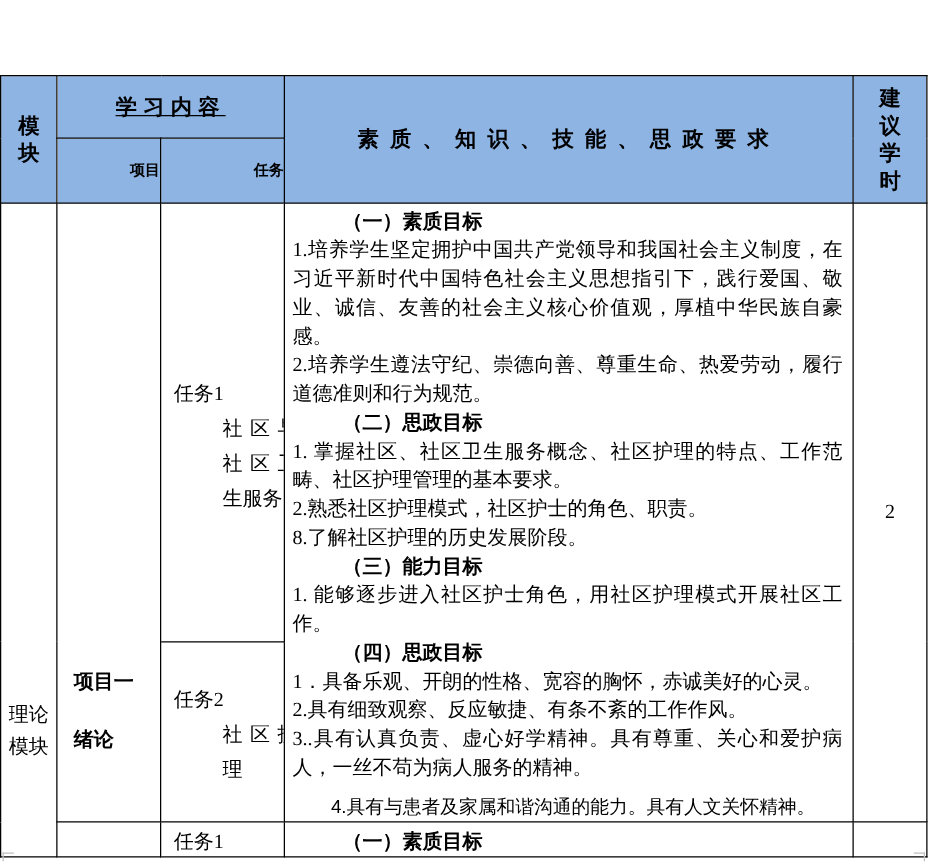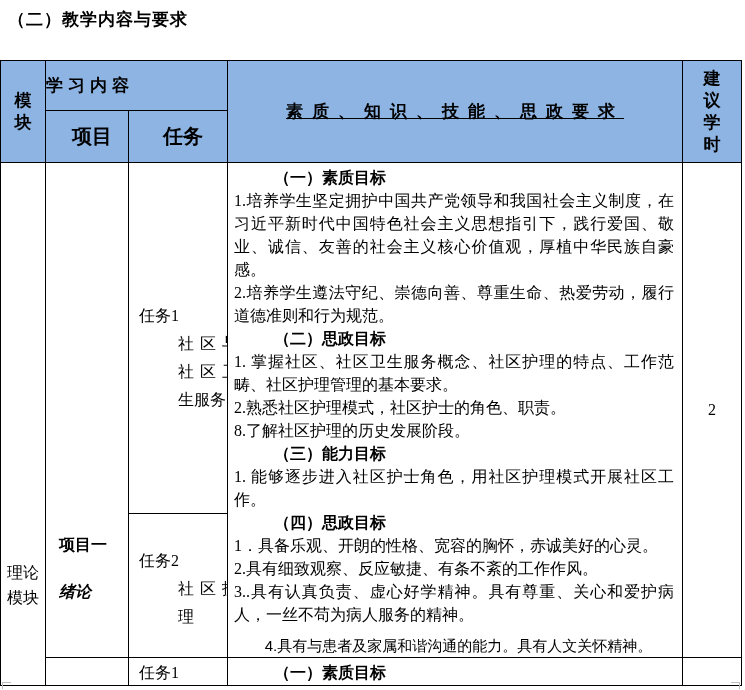--- a/index.html
+++ b/index.html
@@ -40,35 +40,35 @@
     font-weight: bold;
     font-size: 17px;
   }
   .v-stack {
     width: 20px;
     margin: 0 auto;
     word-break: break-all;
     line-height: 22px;
     text-align: center;
   }
-  .th-learning { text-align: left; letter-spacing: 5px; }
-  .th-sub { text-align: center; padding-left: 10px; font-size: 20px; }
-  .th-req { text-align: center; letter-spacing: 9px; text-decoration: underline; }
+  .th-learning { text-align: center; letter-spacing: 5px; text-decoration: underline; }
+  .th-sub { text-align: right; padding-left: 10px; font-size: 12px; }
+  .th-req { text-align: center; letter-spacing: 9px; }
   
   .cell-module { vertical-align: top; }
   .cell-module .v-body {
     width: 36px;
     margin: 321px auto 0 auto;
     word-break: break-all;
     line-height: 25px;
     font-size: 16px;
     text-align: center;
   }
   .cell-project { vertical-align: top; padding: 318px 0 0 13px; font-weight: bold; font-size: 16px; }
-  .cell-project .proj-name { margin-top: 26px; font-style: italic; }
+  .cell-project .proj-name { margin-top: 26px; }
   .cell-task { vertical-align: top; padding: 40px 0 0 10px; font-size: 16px; line-height: 28px; }
   .cell-task.task2 { padding-top: 7px; }
   .task-name {
     width: 60px;
     text-align: justify;
     text-justify: inter-character;
     word-break: break-all;
     margin-left: 39px;
   }
   .cell-req {
@@ -96,21 +96,20 @@
   
   .crop-mark { position: absolute; width: 9px; height: 7px; }
   .crop-mark.left { left: 2px; top: 682px; border-left: 1px solid #bfbfbf; border-top: 1px solid #bfbfbf; }
   .crop-mark.right { left: 731px; top: 682px; border-right: 1px solid #bfbfbf; border-top: 1px solid #bfbfbf; }
 </style>
 </head>
 <body>
 
 <div class="page">
 
-  <div class="doc-title">（二）教学内容与要求</div>
 
   <table class="main">
     <colgroup>
       <col style="width:45px">
         <col style="width:83px">
         <col style="width:99px">
         <col style="width:455px">
         <col style="width:59px">
     </colgroup>
     <thead>

